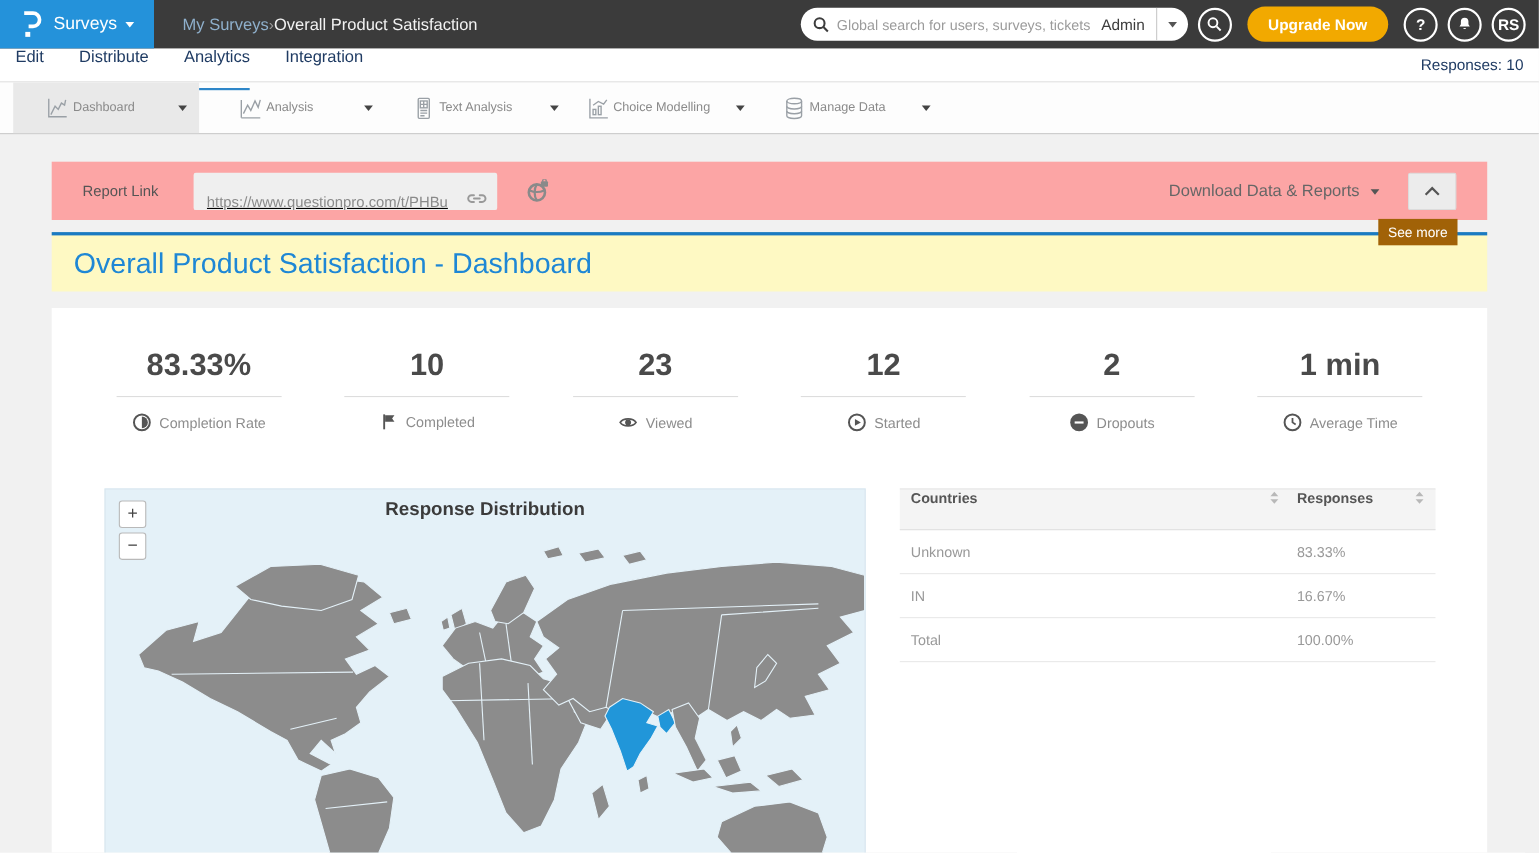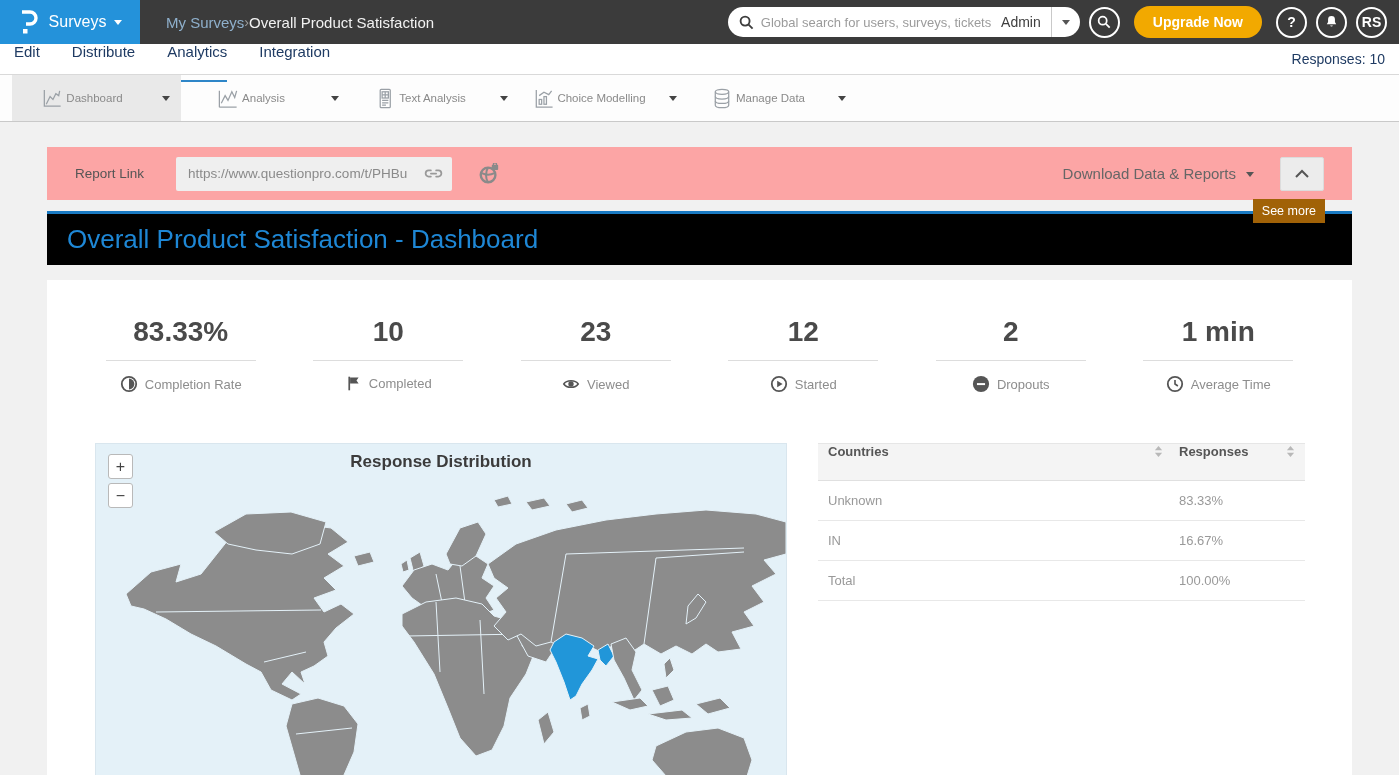--- a/index.html
+++ b/index.html
@@ -46,35 +46,35 @@
   .tool-tab { flex:1; display:flex; flex-direction:row; align-items:center; justify-content:center; gap:2px; cursor:pointer; }
   .tool-tab svg { stroke:#9aa0a6; fill:none; stroke-width:1.3; }
   .tool-label { font-size:11.5px; color:#8a8a8a; }
   .tool-caret { width:30px; display:flex; align-items:center; justify-content:center; cursor:pointer; }
   .tool-caret .caret { border-top-color:#444; }
 
   
   .report-card { margin:25px 47px 0; background:#fca5a5; height:53px; display:flex; align-items:center; padding:0 28px; }
   .report-label { font-size:13.5px; color:#555; }
   .url-box { margin-left:32px; width:276px; height:34px; background:#efefef; border-radius:2px;
-             display:flex; align-items:center; }
+             display:flex; align-items:flex-end;text-decoration:underline; }
   .url-input { flex:1; min-width:0; border:0; outline:none; background:transparent; padding:0 4px 0 12px;
                font-size:13.5px; color:#8a8a8a; font-family:"Liberation Sans", sans-serif; }
   .link-icon { flex:none; margin-right:8px; cursor:pointer; }
   .globe-icon { margin-left:26px; cursor:pointer; }
   .report-right { margin-left:auto; display:flex; align-items:center; gap:10px; }
   .download-label { font-size:15px; color:#666; cursor:pointer; }
   .download-caret { border-top-color:#555; }
   .collapse-btn { margin-left:16px; width:44px; height:34px; background:#ececec; border:1px solid #dcdcdc;
                   border-radius:2px; display:flex; align-items:center; justify-content:center; cursor:pointer; }
   .tooltip { position:absolute; top:199px; right:74px; background:#a16207; color:#fff; font-size:12.5px;
              padding:5px 9px; z-index:30; }
 
   
-  .title-card { margin:11px 47px 0; border-top:3px solid #1a7ac2; background:#000000; height:54px;
+  .title-card { margin:11px 47px 0; border-top:3px solid #1a7ac2; background:#fef9c3; height:54px;
                 display:flex; align-items:center; padding-left:20px; }
   .page-title { font-size:26px; color:#1e87d5; }
 
   
   .main-card { margin:15px 47px 0; background:#fff; height:560px; }
   .stats-row { display:flex; padding:36px 30px 0; }
   .stat { flex:1; text-align:center; }
   .stat-value { font-size:28px; font-weight:bold; color:#4a4a4a; }
   .stat-divider { width:150px; height:1px; background:#ddd; margin:12px auto 14px; }
   .stat-label-row { display:inline-flex; align-items:center; gap:7px; }

